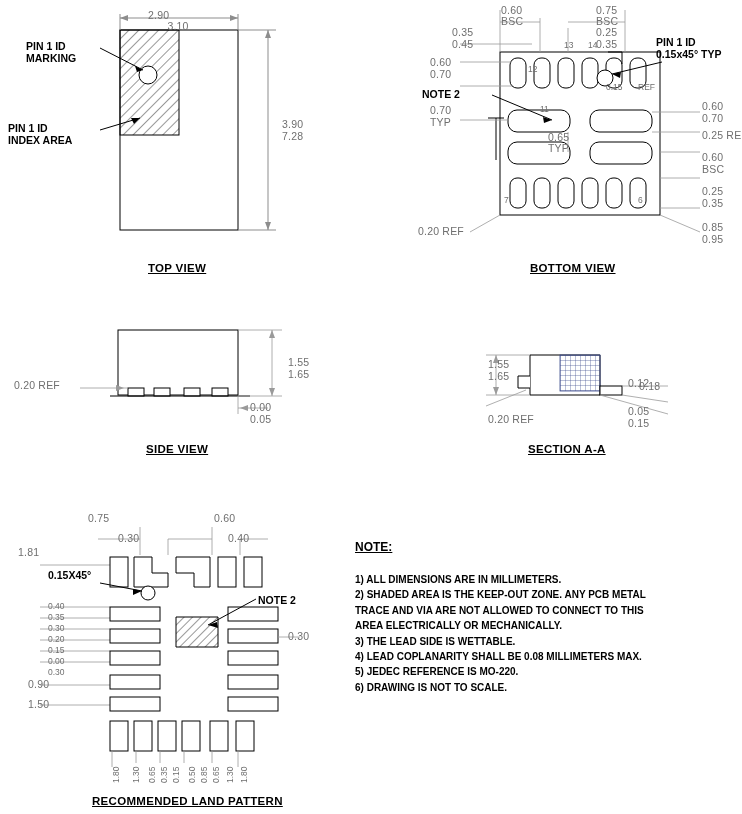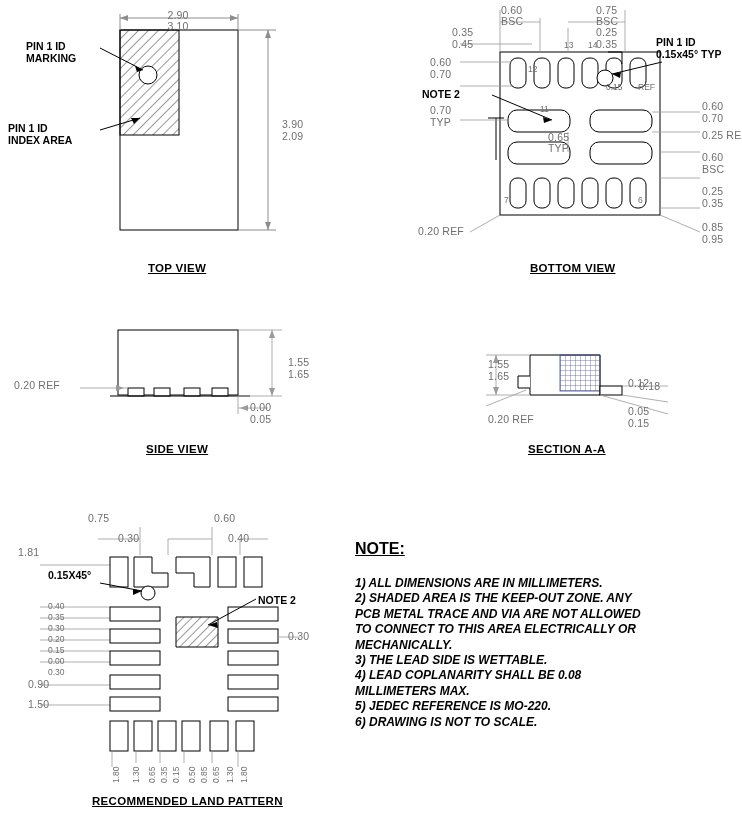--- a/index.html
+++ b/index.html
@@ -40,30 +40,29 @@
   }
   .viewtitle {
     font-size: 11.5px;
     font-weight: bold;
     color: #000;
     text-decoration: underline;
     white-space: nowrap;
     letter-spacing: 0.3px;
   }
   .notehead {
-    font-size: 16px;
+    font-size: 12px;
     font-weight: bold;
     text-decoration: underline;
   }
   .notebody {
-    font-size: 12px;
+    font-size: 10px;
     font-weight: bold;
     line-height: 15.4px;
     width: 300px;
-    font-style: italic;
   }
   .tiny {
     font-size: 8.5px;
     color: #6f6f6f;
     white-space: nowrap;
   }
   .rot90 {
     transform-origin: left top;
     transform: rotate(-90deg);
   }
@@ -106,25 +105,25 @@
       <polygon points="120,18 128,15 128,21" fill="#8d8d8d"></polygon>
       <polygon points="238,18 230,15 230,21" fill="#8d8d8d"></polygon>
 
       <line x1="238" y1="30" x2="276" y2="30" stroke="#8d8d8d" stroke-width="1"></line>
       <line x1="238" y1="230" x2="276" y2="230" stroke="#8d8d8d" stroke-width="1"></line>
       <line x1="268" y1="30" x2="268" y2="230" stroke="#8d8d8d" stroke-width="1"></line>
       <polygon points="268,30 265,38 271,38" fill="#8d8d8d"></polygon>
       <polygon points="268,230 265,222 271,222" fill="#8d8d8d"></polygon>
     </svg>
 
-    <div class="abs dim" style="left:148px;top:10px;text-align:center;width:60px;">2.90</div>
+    <div class="abs dim" style="left:148px;top:10px;text-align:left;width:60px;">2.90</div>
     <div class="abs dim" style="left:148px;top:21px;text-align:center;width:60px;">3.10</div>
 
     <div class="abs dim" style="left:282px;top:119px;">3.90</div>
-    <div class="abs dim" style="left:282px;top:131px;">2.09</div>
+    <div class="abs dim" style="left:282px;top:131px;">7.28</div>
 
     <div class="abs lbl" style="left:26px;top:40px;white-space:pre;">PIN 1 ID
 MARKING</div>
     <div class="abs lbl" style="left:8px;top:122px;white-space:pre;">PIN 1 ID
 INDEX AREA</div>
 
     <div class="abs viewtitle" style="left:148px;top:262px;">TOP VIEW</div>
   </div>
 
   <div class="abs" style="left:400px;top:0;width:342px;height:290px;">

